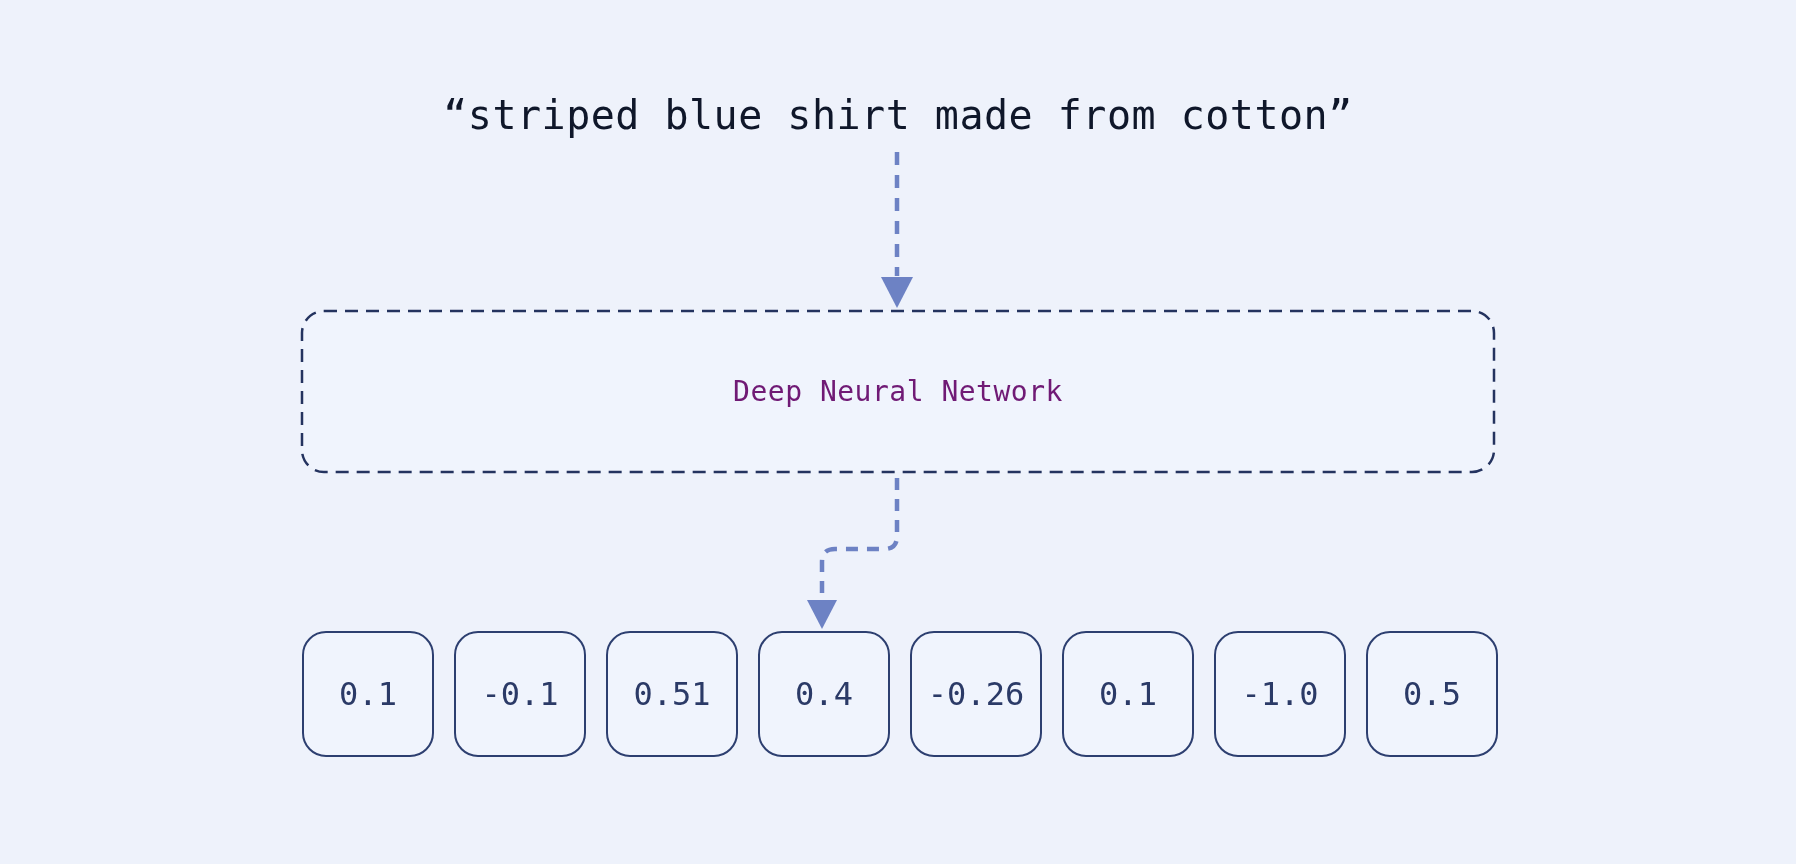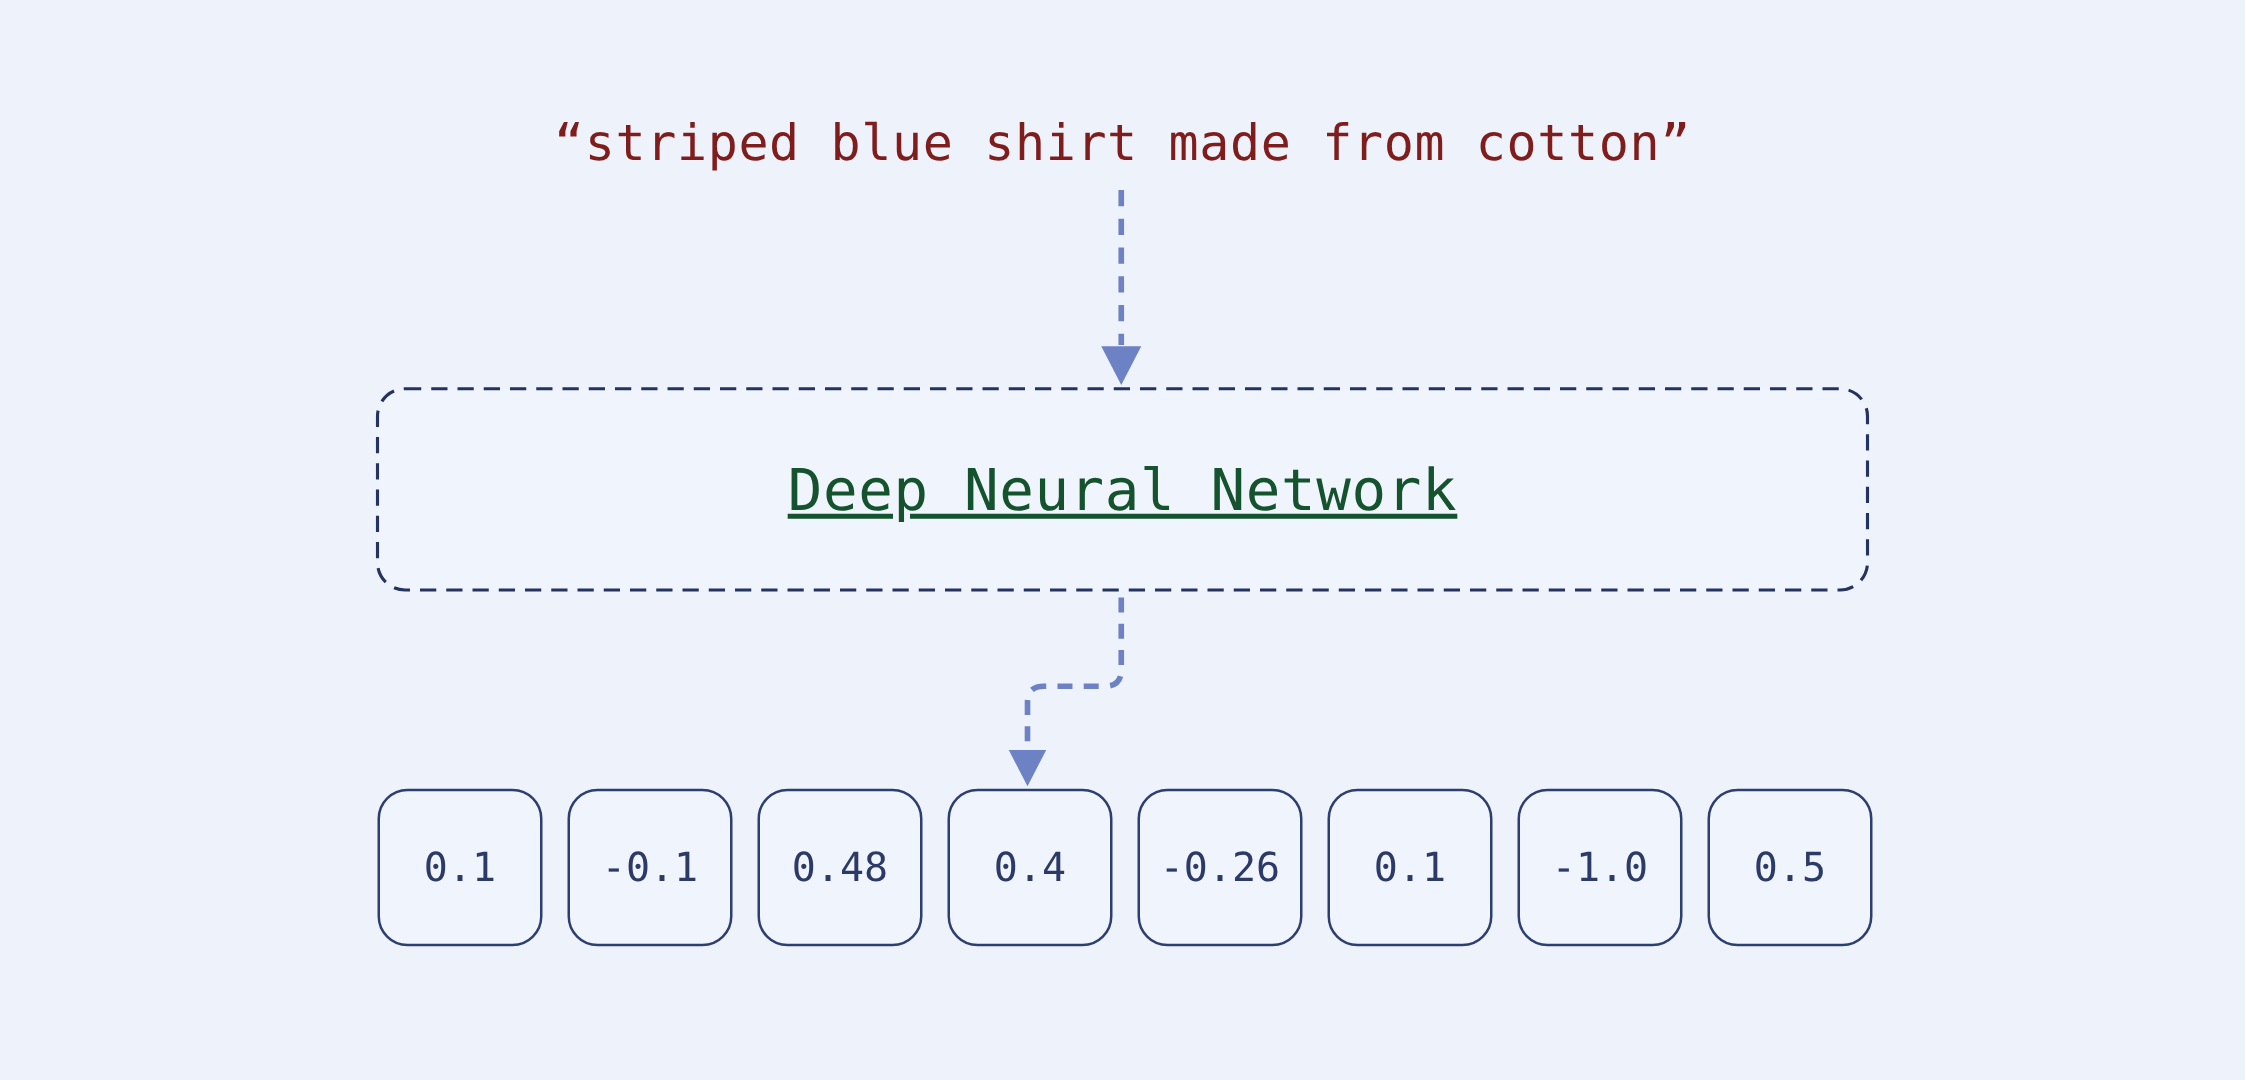--- a/index.html
+++ b/index.html
@@ -19,21 +19,21 @@
   }
   .quote {
     position: absolute;
     left: 0;
     top: 92px;
     width: 1796px;
     text-align: center;
     font-size: 40px;
     font-weight: 500;
     letter-spacing: 0.5px;
-    color: #7f1d1d;
+    color: #0f172a;
     white-space: pre;
   }
   .overlay {
     position: absolute;
     left: 0;
     top: 0;
     width: 1796px;
     height: 864px;
     pointer-events: none;
   }
@@ -41,26 +41,25 @@
     position: absolute;
     left: 302px;
     top: 311px;
     width: 1192px;
     height: 161px;
     display: flex;
     align-items: center;
     justify-content: center;
   }
   .dnn-label {
-    font-size: 46px;
+    font-size: 28px;
     font-weight: 500;
     letter-spacing: 0.5px;
-    color: #14532d;
+    color: #701a75;
     white-space: pre;
-    text-decoration: underline;
   }
   .vector-row {
     position: absolute;
     left: 302px;
     top: 631px;
     display: flex;
     gap: 20px;
     align-items: flex-end;
   }
   .value-box {
@@ -108,21 +107,21 @@
   </div>
 
   <div class="vector-row">
     <div class="value-box">
       <span>0.1</span>
     </div>
     <div class="value-box">
       <span>-0.1</span>
     </div>
     <div class="value-box">
-      <span>0.48</span>
+      <span>0.51</span>
     </div>
     <div class="value-box">
       <span>0.4</span>
     </div>
     <div class="value-box">
       <span>-0.26</span>
     </div>
     <div class="value-box">
       <span>0.1</span>
     </div>

